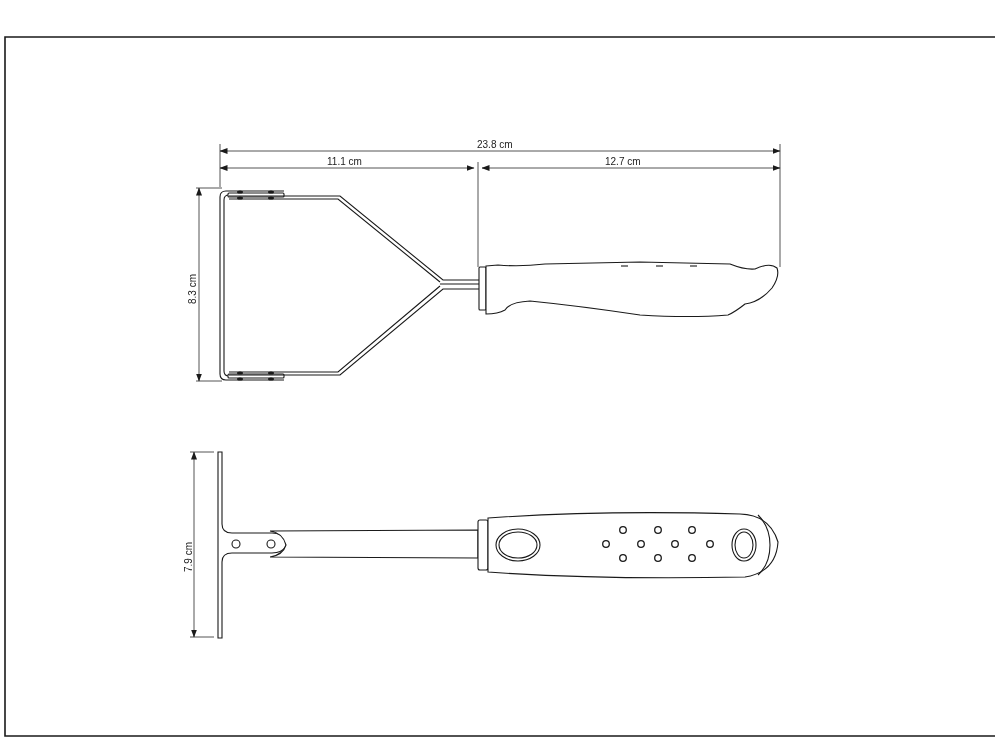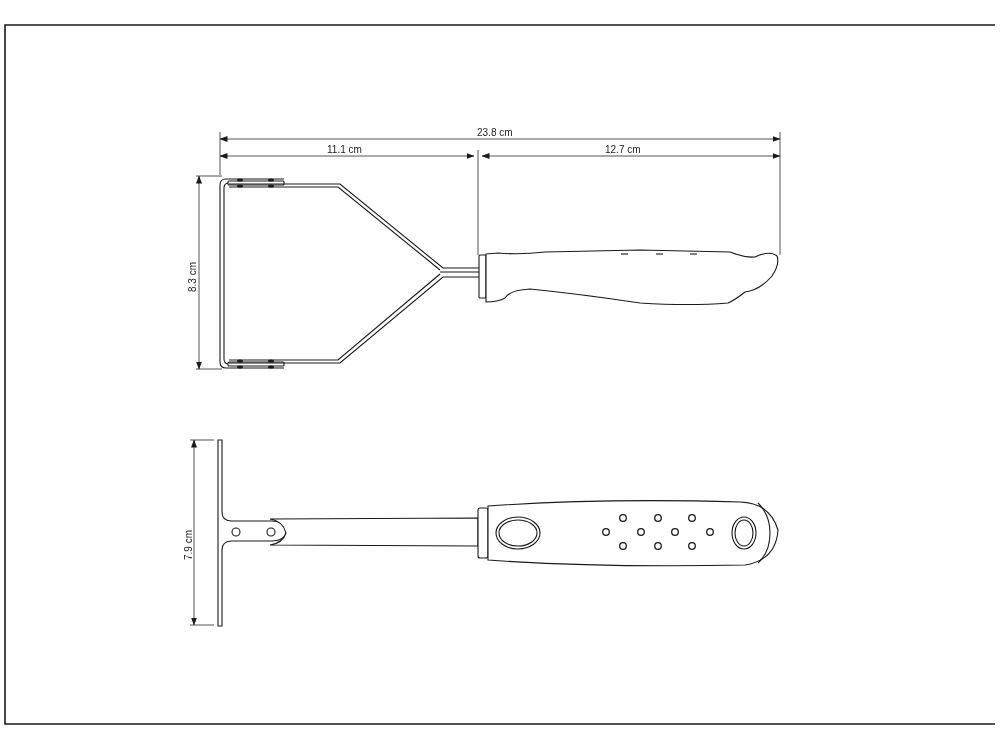--- a/index.html
+++ b/index.html
@@ -1,17 +1,17 @@
 <!DOCTYPE html>
 <html><head>
   <meta charset="utf-8">
   <style>
     html, body { margin: 0; padding: 0; background: #ffffff; }
     body { width: 1000px; height: 750px; position: relative; overflow: hidden; font-family: "Liberation Sans", sans-serif; }
-    .sheet { position: absolute; left: 0; top: 0; width: 1000px; height: 551px; border-radius: 9px; }
+    .sheet { position: absolute; left: 0; top: 12px; width: 1000px; height: 551px; border-radius: 9px; }
     svg { position: absolute; left: 0; top: 0; }
     .dim-text { font-family: "Liberation Sans", sans-serif; font-size: 10px; fill: #222; }
     .frame { fill: none; stroke: #1a1a1a; stroke-width: 1.6; }
     .ln { fill: none; stroke: #1a1a1a; stroke-width: 1.1; }
     .thin { fill: none; stroke: #2a2a2a; stroke-width: 0.8; }
     .fill-w { fill: #ffffff; stroke: #1a1a1a; stroke-width: 1.1; }
   </style>
 </head>
 <body>
 

